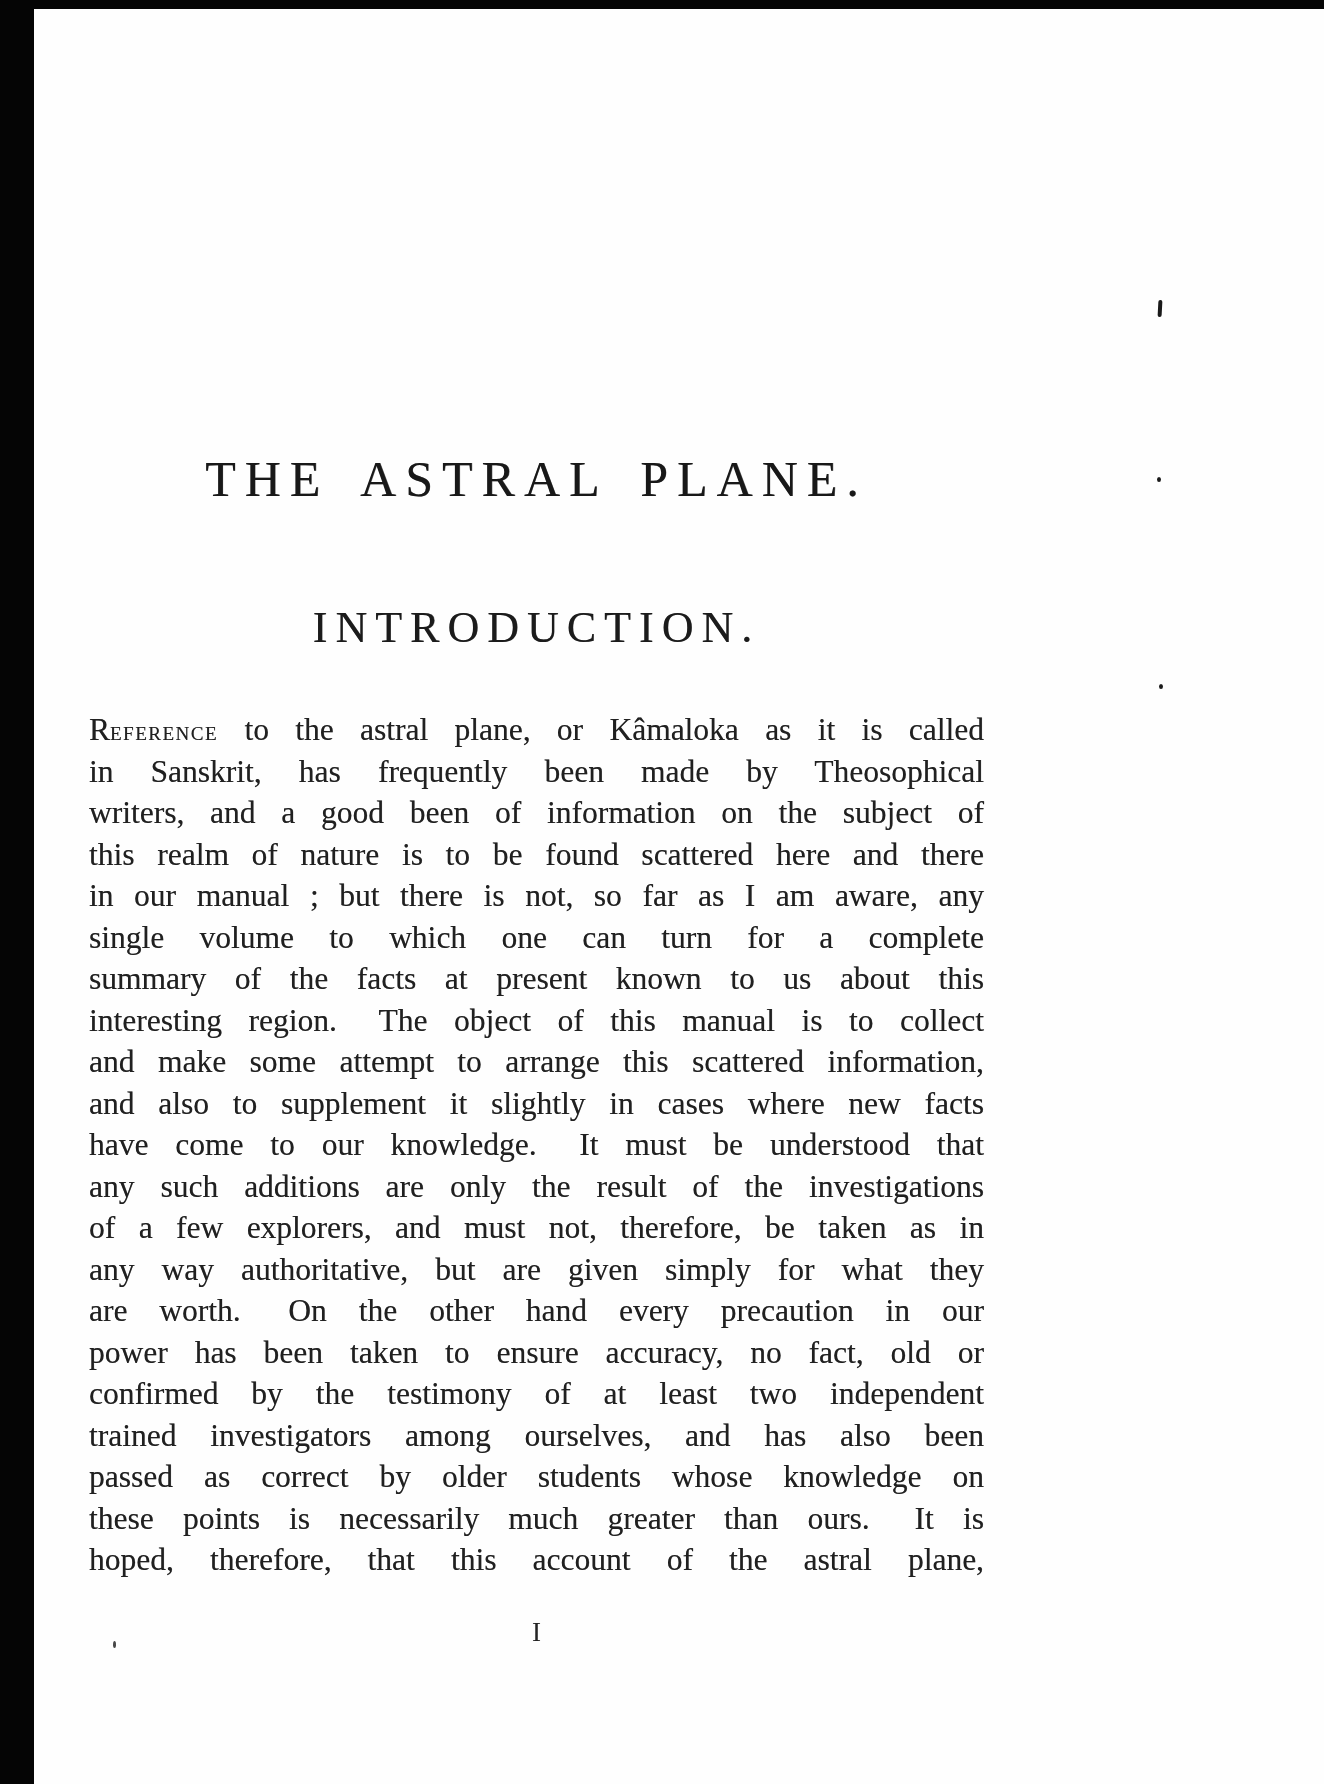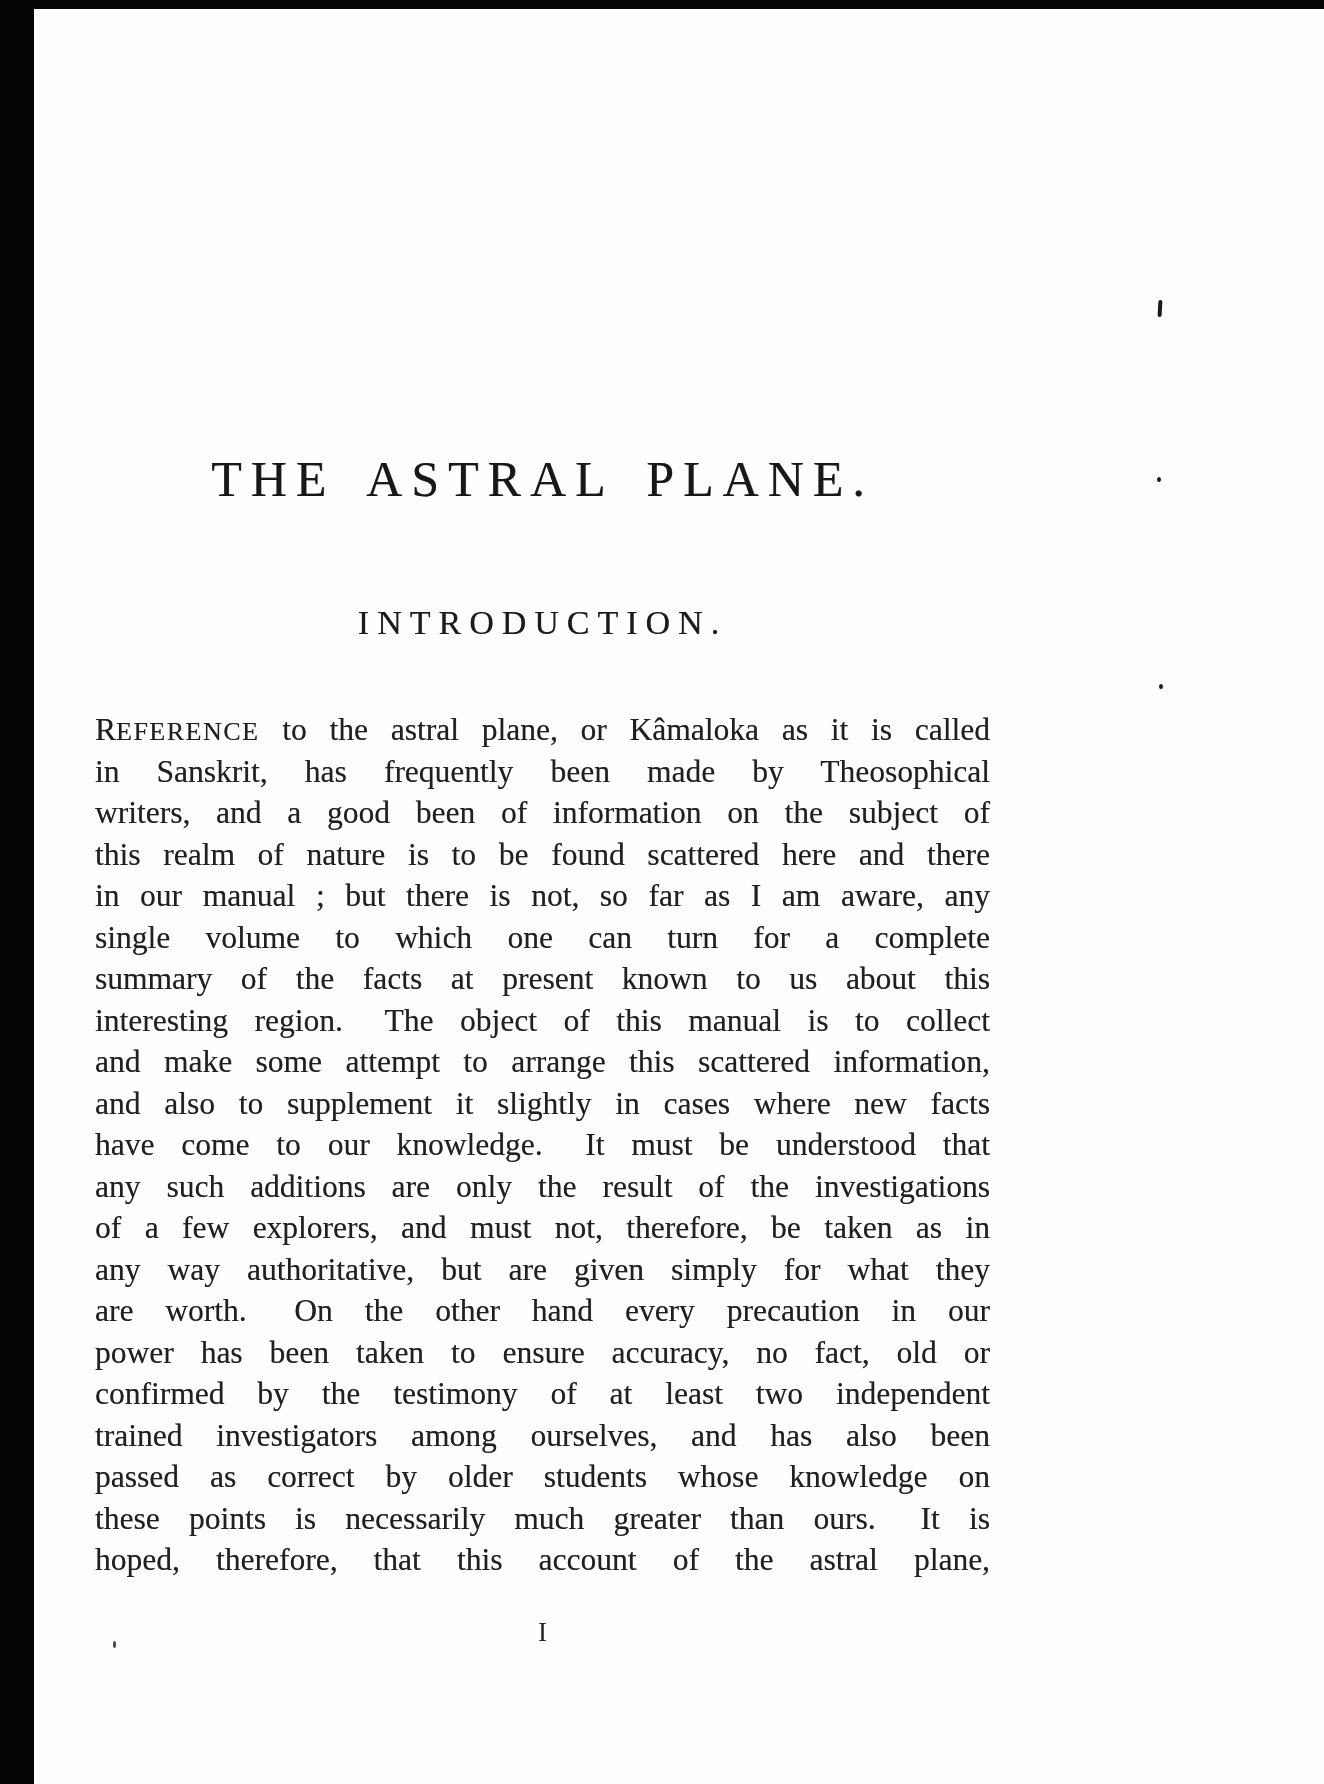--- a/index.html
+++ b/index.html
@@ -8,49 +8,49 @@
     width:1324px;height:1784px;
     background:#fefefe;
     overflow:hidden;
     font-family:"Liberation Serif", serif;
     color:#1f1f1f;
   }
   
   .edge-top{position:absolute;top:0;left:0;width:1324px;height:9px;background:#050505;}
   .edge-left{position:absolute;top:0;left:0;width:34px;height:1784px;background:#050505;}
 
-  .content{position:absolute;left:95px;top:0;width:895px;height:1784px;}
+  .content{position:absolute;left:89px;top:0;width:895px;height:1784px;}
 
   .title{
     position:absolute;top:454px;left:0;right:0;
     text-align:center;line-height:1;
     font-size:50px;letter-spacing:9px;word-spacing:12px;
     color:#181818;text-shadow:0.4px 0 0 rgba(0,0,0,.55);
     white-space:nowrap;
   }
   .heading{
     position:absolute;top:606px;left:0;right:0;
     text-align:center;line-height:1;
-    font-size:34px;letter-spacing:8px;word-spacing:8px;
+    font-size:44px;letter-spacing:8px;word-spacing:8px;
     color:#1b1b1b;text-shadow:0.3px 0 0 rgba(0,0,0,.5);
     white-space:nowrap;
   }
   .body-text{
     position:absolute;top:709px;left:0;width:895px;
     font-size:31.5px;color:#202020;
     text-shadow:0.25px 0 0 rgba(0,0,0,.45);
   }
   .line{
     height:41.5px;line-height:41.5px;
     text-align:justify;text-align-last:justify;
     text-justify:inter-word;
     white-space:normal;
   }
   .lead-initial{font-size:31.5px;}
-  .lead-sc{font-size:26px;letter-spacing:1.5px;}
+  .lead-sc{font-size:19px;letter-spacing:1.5px;}
   .page-num{
     position:absolute;top:1616px;left:0;width:895px;
     text-align:center;font-size:27px;line-height:1.2;
     color:#242424;
   }
   
   .speck{position:absolute;background:#1a1a1a;}
   .speck-f{left:1158px;top:300px;width:4px;height:17px;border-radius:2px;transform:rotate(3deg);}
   .speck-d1{left:1157px;top:477px;width:4px;height:5px;border-radius:50%;}
   .speck-d2{left:1159px;top:684px;width:4px;height:5px;border-radius:50%;}

